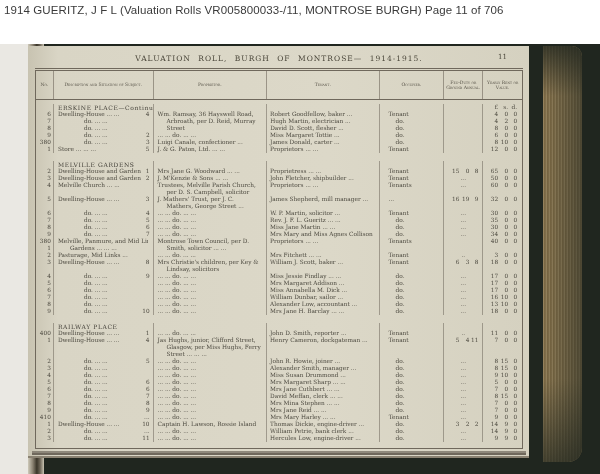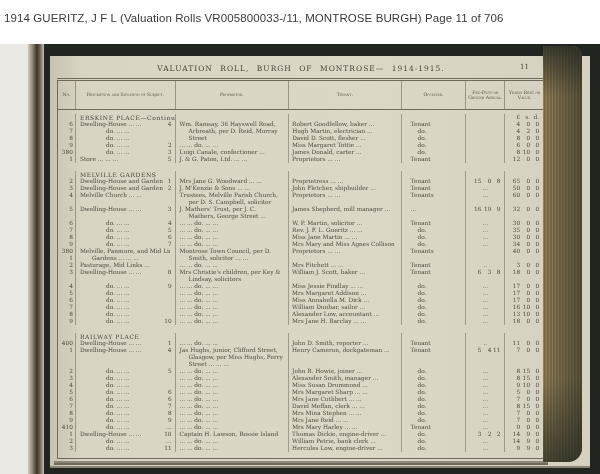--- a/index.html
+++ b/index.html
@@ -1,29 +1,29 @@
 <!DOCTYPE html>
 <html><head>
 <meta charset="utf-8">
 <style>
   html,body{margin:0;padding:0;background:#ffffff;}
   .stage{position:relative;width:600px;height:474px;overflow:hidden;background:#ffffff;
          font-family:"Liberation Sans",sans-serif;}
   
-  .caption{position:absolute;left:0;top:8px;width:600px;height:44px;background:#ffffff;
+  .caption{position:absolute;left:0;top:0;width:600px;height:44px;background:#ffffff;
            padding:3px 0 12px 4px;box-sizing:border-box;}
   .caption div{font-size:11.5px;line-height:15px;color:#3a3a3a;letter-spacing:0.1px;white-space:nowrap;}
   
   .photo{position:absolute;left:0;top:44px;width:600px;height:430px;background:#20261f;}
   .left-strip{position:absolute;left:0;top:0;width:28px;height:430px;background:#eae8e3;}
   .gutter{position:absolute;left:28px;top:0;width:16px;height:430px;
           background:linear-gradient(90deg,#cfcaba 0%,#8a8171 30%,#3a3529 55%,#6b6355 75%,#c9c3b1 100%);}
-  .page{position:absolute;left:50px;top:2px;width:540px;height:410px;
+  .page{position:absolute;left:28px;top:2px;width:501px;height:410px;
         background:linear-gradient(90deg,#c8c3b1 0%,#d9d5c5 6%,#dcd8c8 60%,#d5d1c0 100%);
-        border-bottom:2px solid #8a8272;margin-top:10px;}
+        border-bottom:2px solid #8a8272;}
   .fore-edge{position:absolute;left:543px;top:2px;width:39px;height:416px;border-radius:0 10px 14px 0;
         background:repeating-linear-gradient(90deg,#a3906c 0px,#8a774f 1px,#6f5c3a 2px,#97845e 3px);}
   .fore-edge::after{content:"";position:absolute;inset:0;border-radius:0 10px 14px 0;
         background:linear-gradient(180deg,rgba(32,38,31,.75) 0%,rgba(32,38,31,0) 12%,rgba(32,38,31,0) 80%,rgba(32,38,31,.65) 100%),
                    linear-gradient(90deg,rgba(32,38,31,0) 0%,rgba(32,38,31,.55) 100%);}
   
   .page-head{position:absolute;left:7px;top:8px;width:488px;height:14px;}
   .roll-title{position:absolute;left:0;right:0;text-align:center;
         font-family:"DejaVu Serif",serif;font-size:7.5px;color:#4a463a;
         letter-spacing:1px;word-spacing:4px;white-space:nowrap;}

